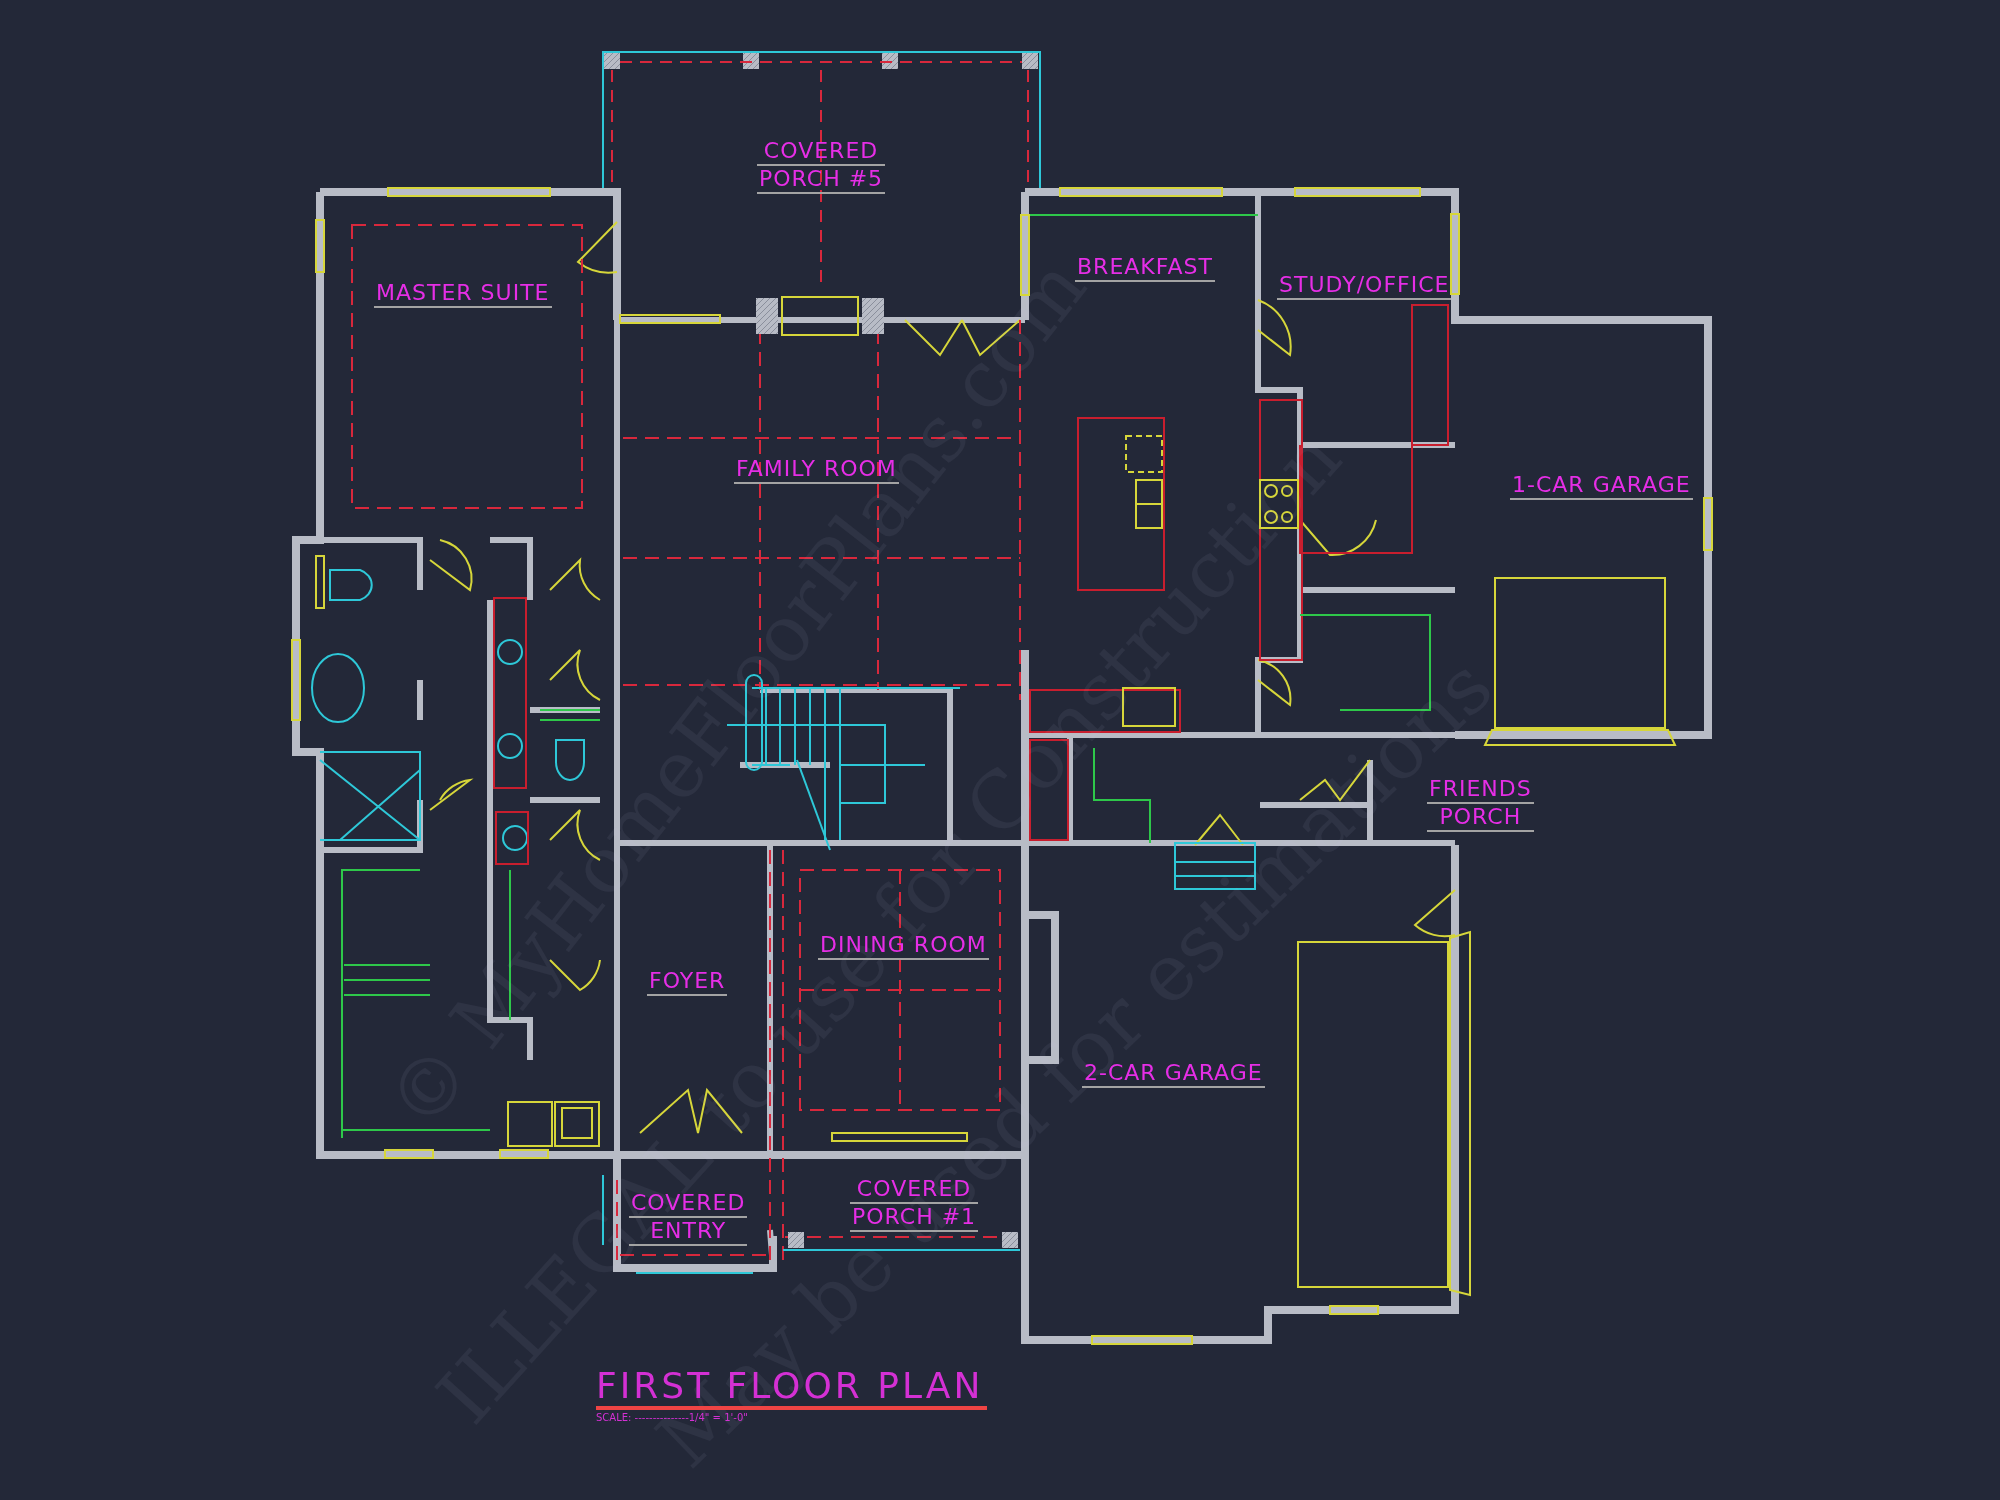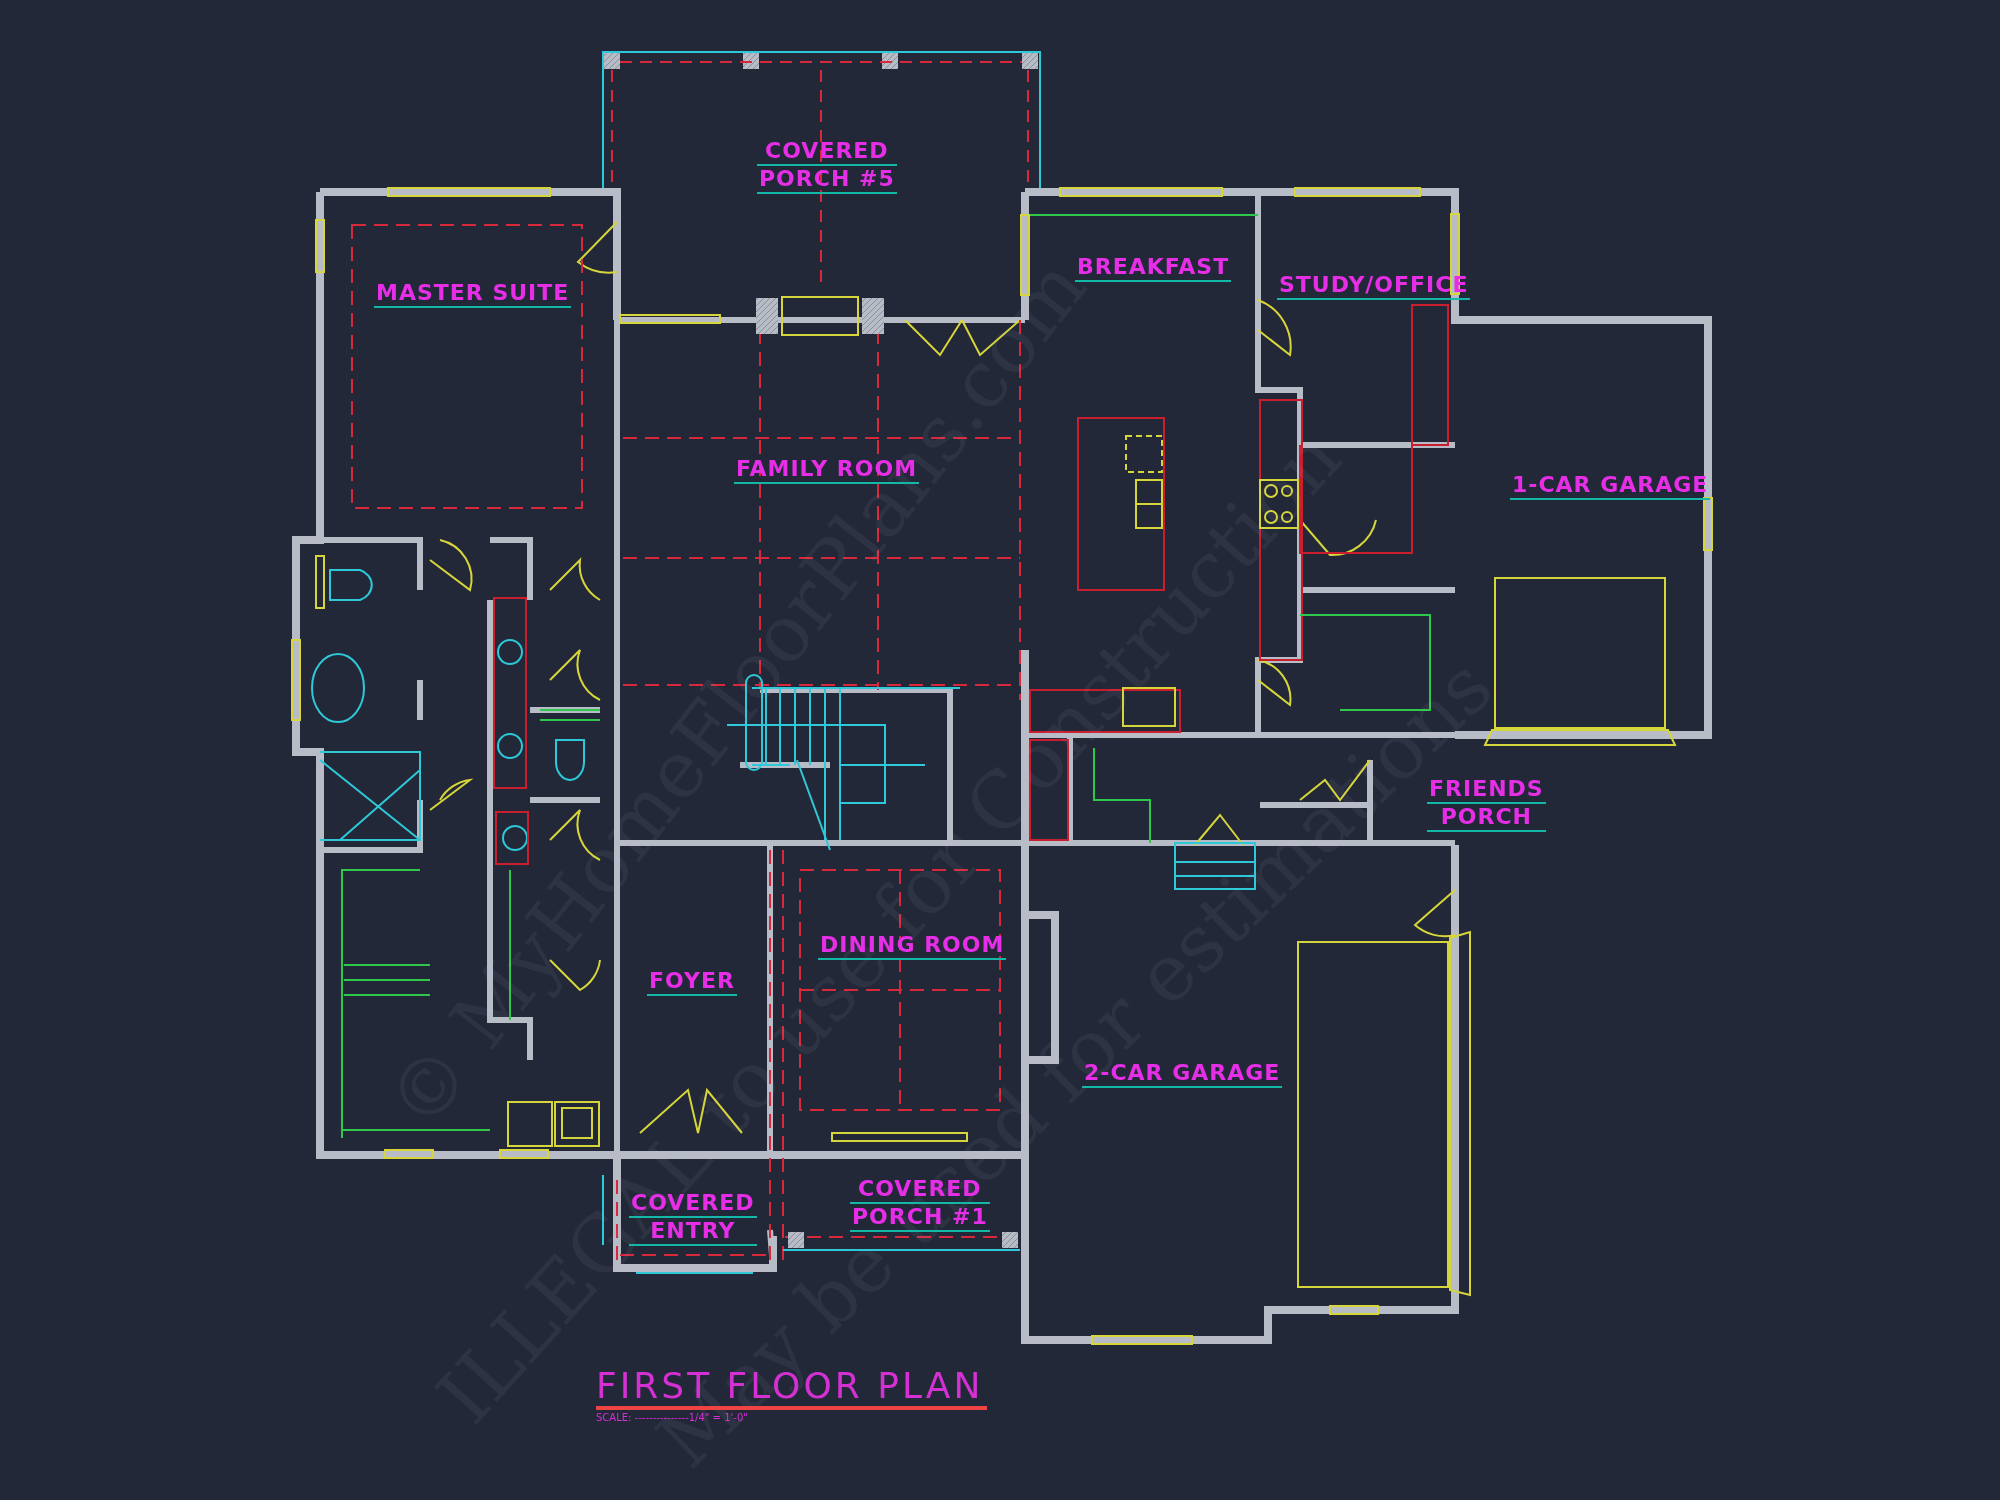--- a/index.html
+++ b/index.html
@@ -1,19 +1,19 @@
 <!DOCTYPE html>
 <html><head>
 <meta charset="utf-8">
 <style>
   html,body{margin:0;padding:0;background:#232838;}
   body{width:2000px;height:1500px;position:relative;overflow:hidden;font-family:"Liberation Sans",sans-serif;}
   svg{position:absolute;left:0;top:0;}
   .lbl{position:absolute;color:#e62ee6;font-family:"DejaVu Sans",sans-serif;font-size:22px;letter-spacing:1px;text-align:center;line-height:26px;white-space:nowrap;}
-  .lbl span{display:block;border-bottom:2px solid #14b8a6;padding:0 2px;font-weight:bold;}
+  .lbl span{display:block;border-bottom:2px solid #a3a3a3;padding:0 2px;}
   .title{position:absolute;left:596px;top:1366px;color:#d430d4;font-family:"DejaVu Sans",sans-serif;font-size:36px;letter-spacing:3px;border-bottom:4px solid #ef4444;line-height:40px;padding-right:4px;}
   .scale{position:absolute;left:596px;top:1412px;color:#d430d4;font-family:"DejaVu Sans",sans-serif;font-size:10px;}
   .wm{position:absolute;color:rgba(200,205,220,0.07);font-family:"DejaVu Serif",serif;white-space:nowrap;transform-origin:left top;}
 </style>
 </head>
 <body>
 
 <svg width="2000" height="1500" viewBox="0 0 2000 1500" xmlns="http://www.w3.org/2000/svg">
   <defs>
     <pattern id="hatch" width="6" height="6" patternUnits="userSpaceOnUse">

